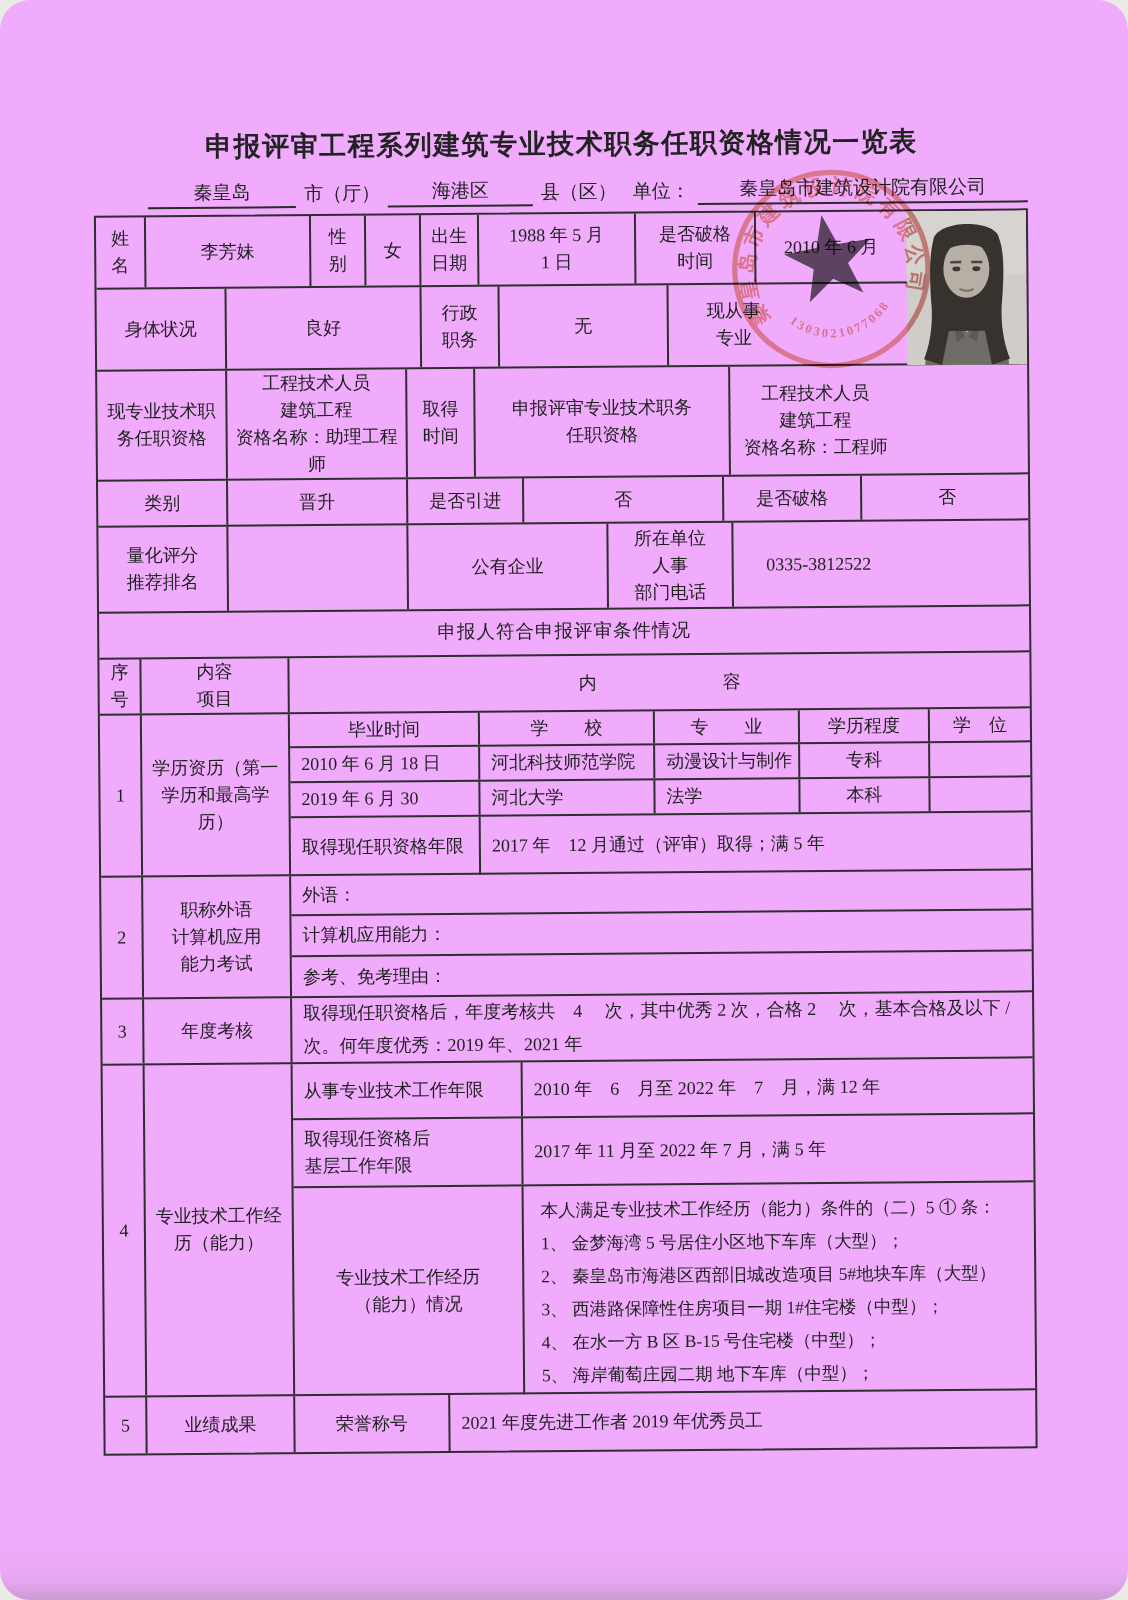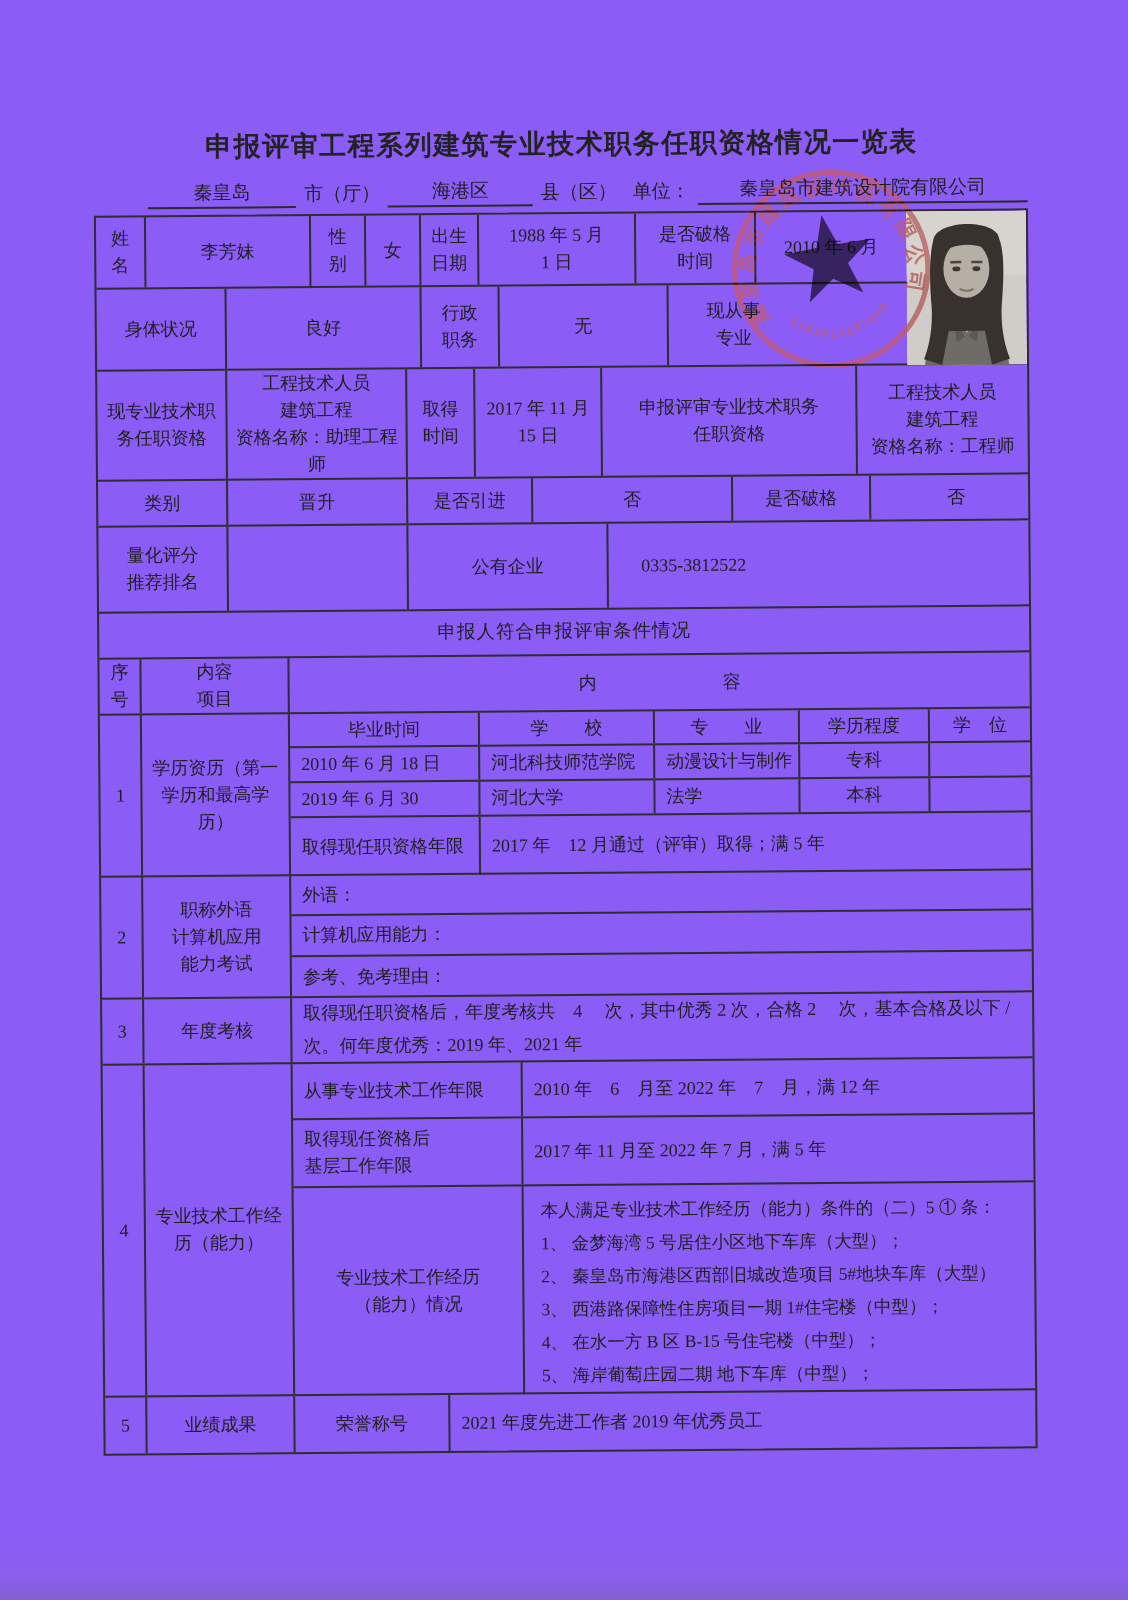--- a/index.html
+++ b/index.html
@@ -3,21 +3,21 @@
 <meta charset="utf-8">
 <style>
   * { box-sizing: border-box; margin: 0; padding: 0; }
   html, body { width: 1128px; height: 1600px; }
   body {
     background: #eceae6;
     font-family: "Liberation Serif", "DejaVu Serif", serif;
     color: #1f1f1f;
     overflow: hidden;
   }
-  .paper { position: absolute; inset: 0; background: #8b5cf6; overflow: hidden; }
+  .paper { position: absolute; inset: 0; background: #f0abfc; overflow: hidden; border-radius: 30px; }
   .paper::after {
     content: ""; position: absolute; left: 0; right: 0; bottom: 0; height: 26px;
     background: linear-gradient(to bottom, rgba(110,110,105,0), rgba(110,110,105,0.28));
     pointer-events: none;
   }
   .paper::before {
     content: ""; position: absolute; left: 0; right: 0; bottom: 20px; height: 50px;
     background: linear-gradient(to bottom, rgba(140,140,135,0), rgba(140,140,135,0.07));
     pointer-events: none;
   }
@@ -144,43 +144,44 @@
         </div>
       </div>
 
       <div class="row" style="height:110px">
         <div class="c" style="width:130px">现专业技术职务任职资格</div>
         <div class="c pre" style="width:180px">工程技术人员
 建筑工程
 资格名称：助理工程师</div>
         <div class="c pre" style="width:68px">取得
 时间</div>
-        <div class="c pre" style="width:127px">2017 年 11 月
-15 日</div>
         <div class="c pre" style="width:255px">申报评审专业技术职务
 任职资格</div>
         <div class="c pre" style="width:170px">工程技术人员
 建筑工程
 资格名称：工程师</div>
       </div>
 
       <div class="row" style="height:46px">
         <div class="c" style="width:130px">类别</div>
         <div class="c" style="width:180px">晋升</div>
-        <div class="c" style="width:125px">是否引进</div>
+        <div class="c" style="width:116px">是否引进</div>
         <div class="c" style="width:200px">否</div>
         <div class="c" style="width:138px">是否破格</div>
         <div class="c" style="width:170px">否</div>
       </div>
 
       <div class="row" style="height:86px">
         <div class="c pre" style="width:130px">量化评分
 推荐排名</div>
         <div class="c" style="width:180px"></div>
         <div class="c" style="width:200px">公有企业</div>
+        <div class="c pre" style="width:125px">所在单位
+人事
+部门电话</div>
         <div class="c" style="width:170px">0335-3812522</div>
       </div>
 
       <div class="row" style="height:46px">
         <div class="c banner">申报人符合申报评审条件情况</div>
       </div>
 
       <div class="row" style="height:56px">
         <div class="c pre" style="width:42px">序
 号</div>

